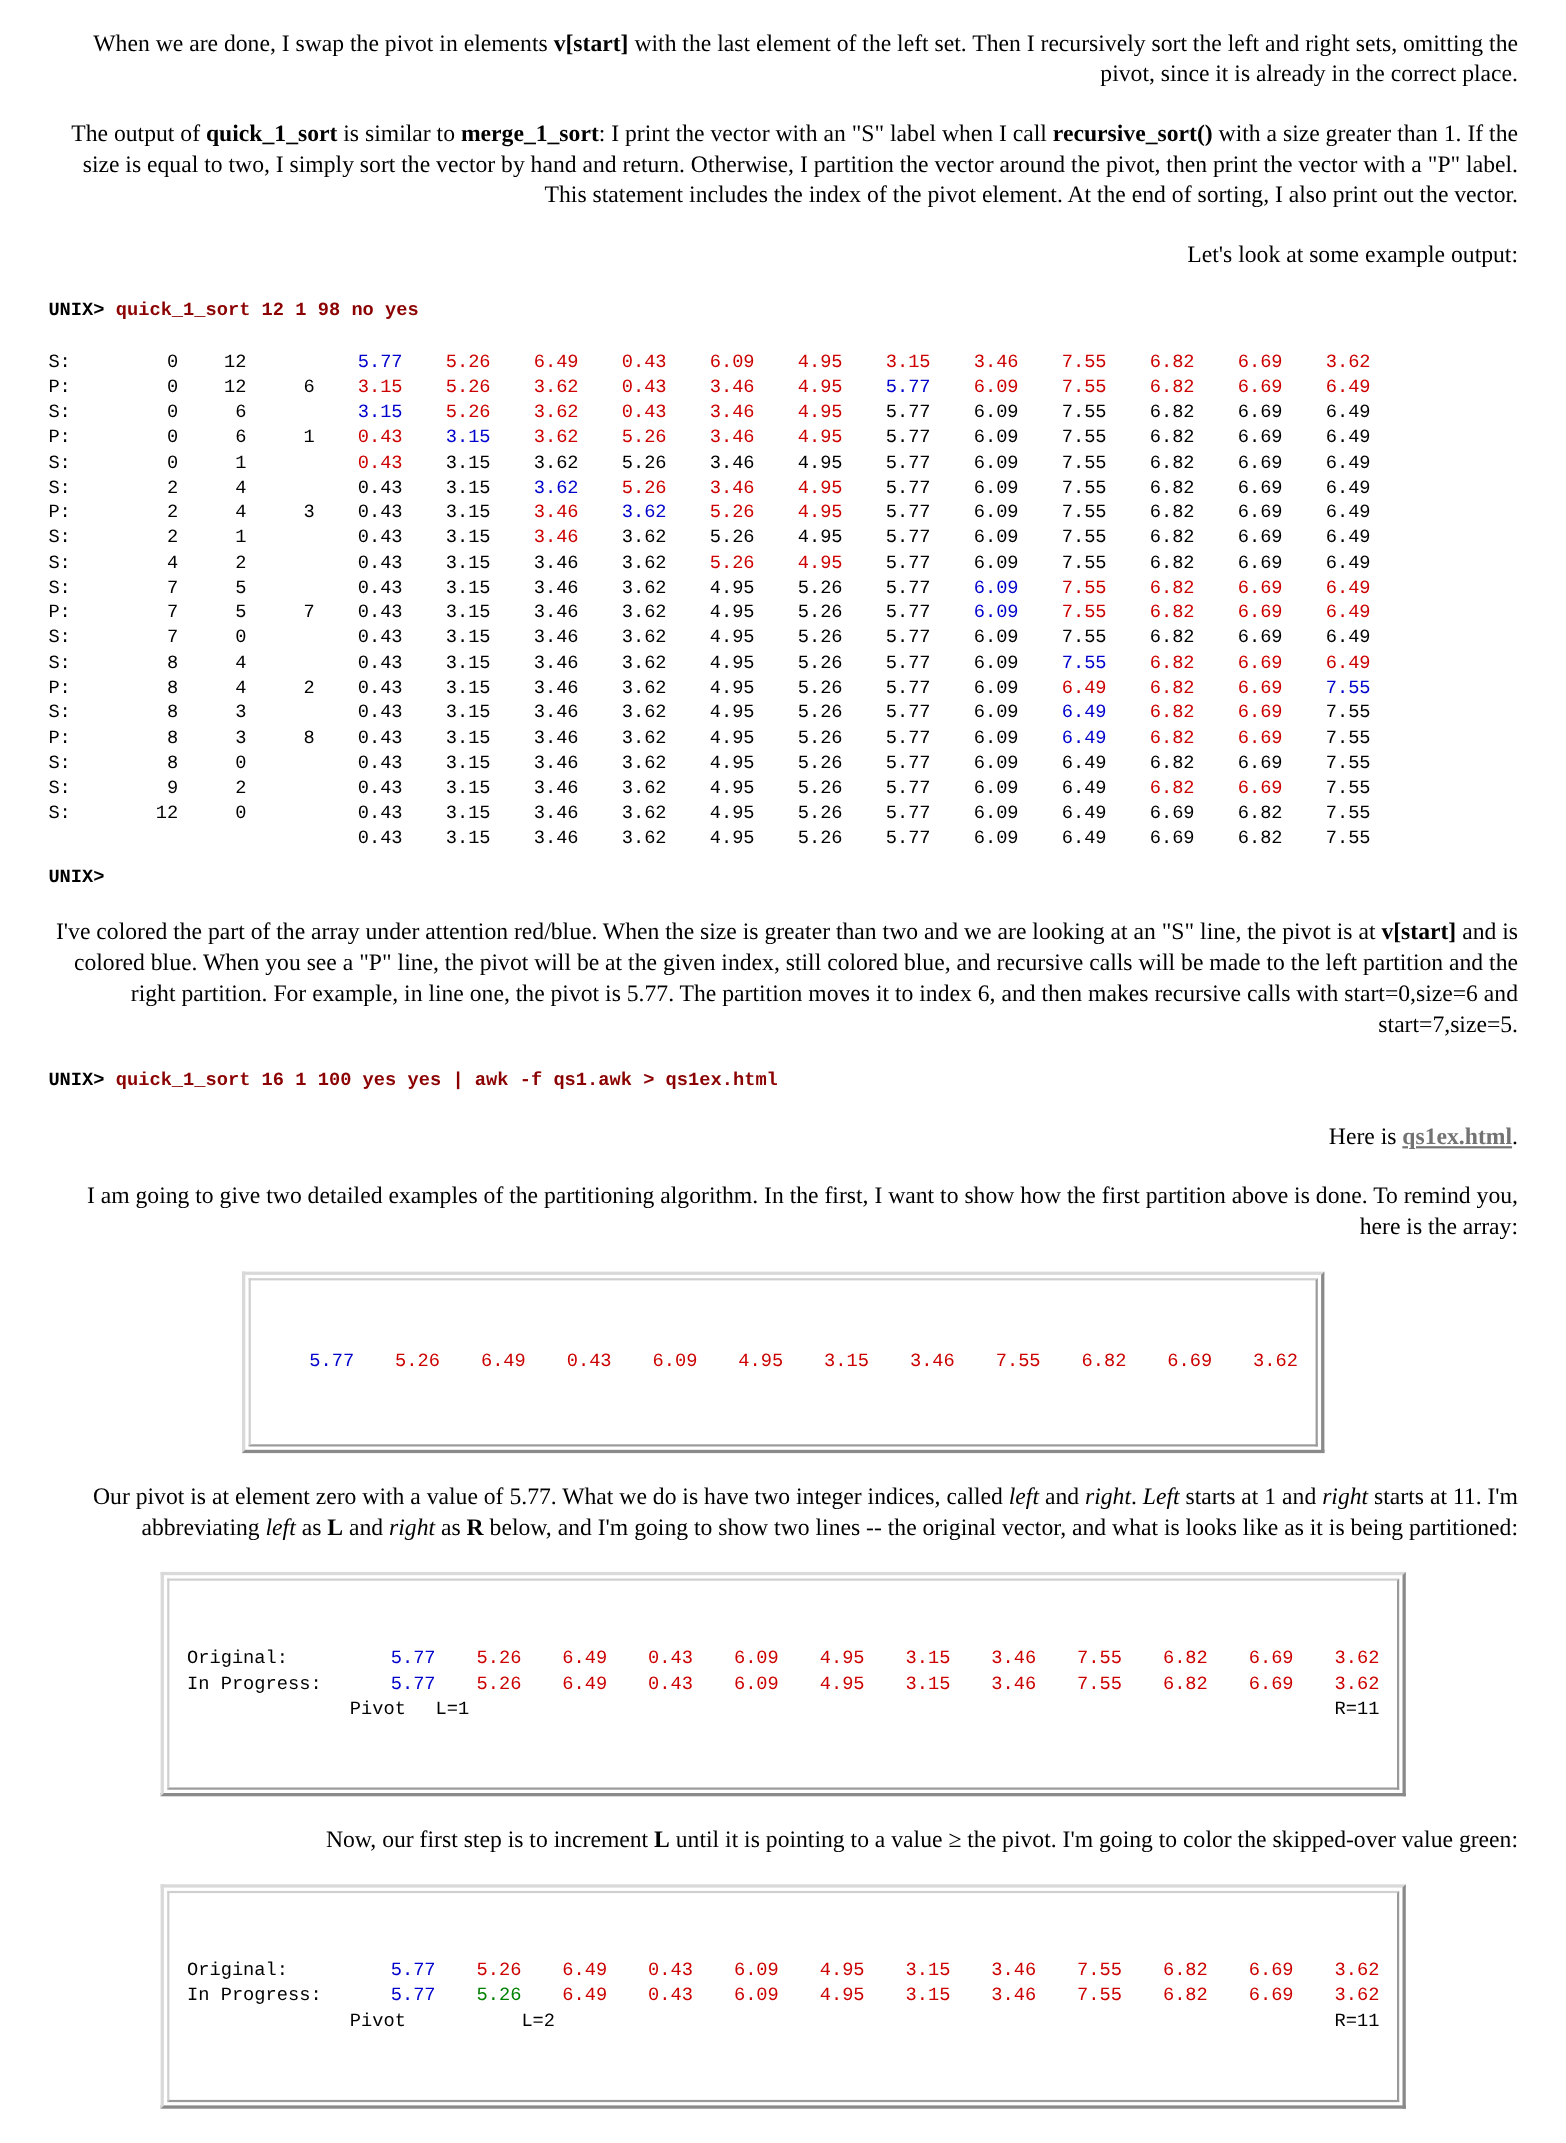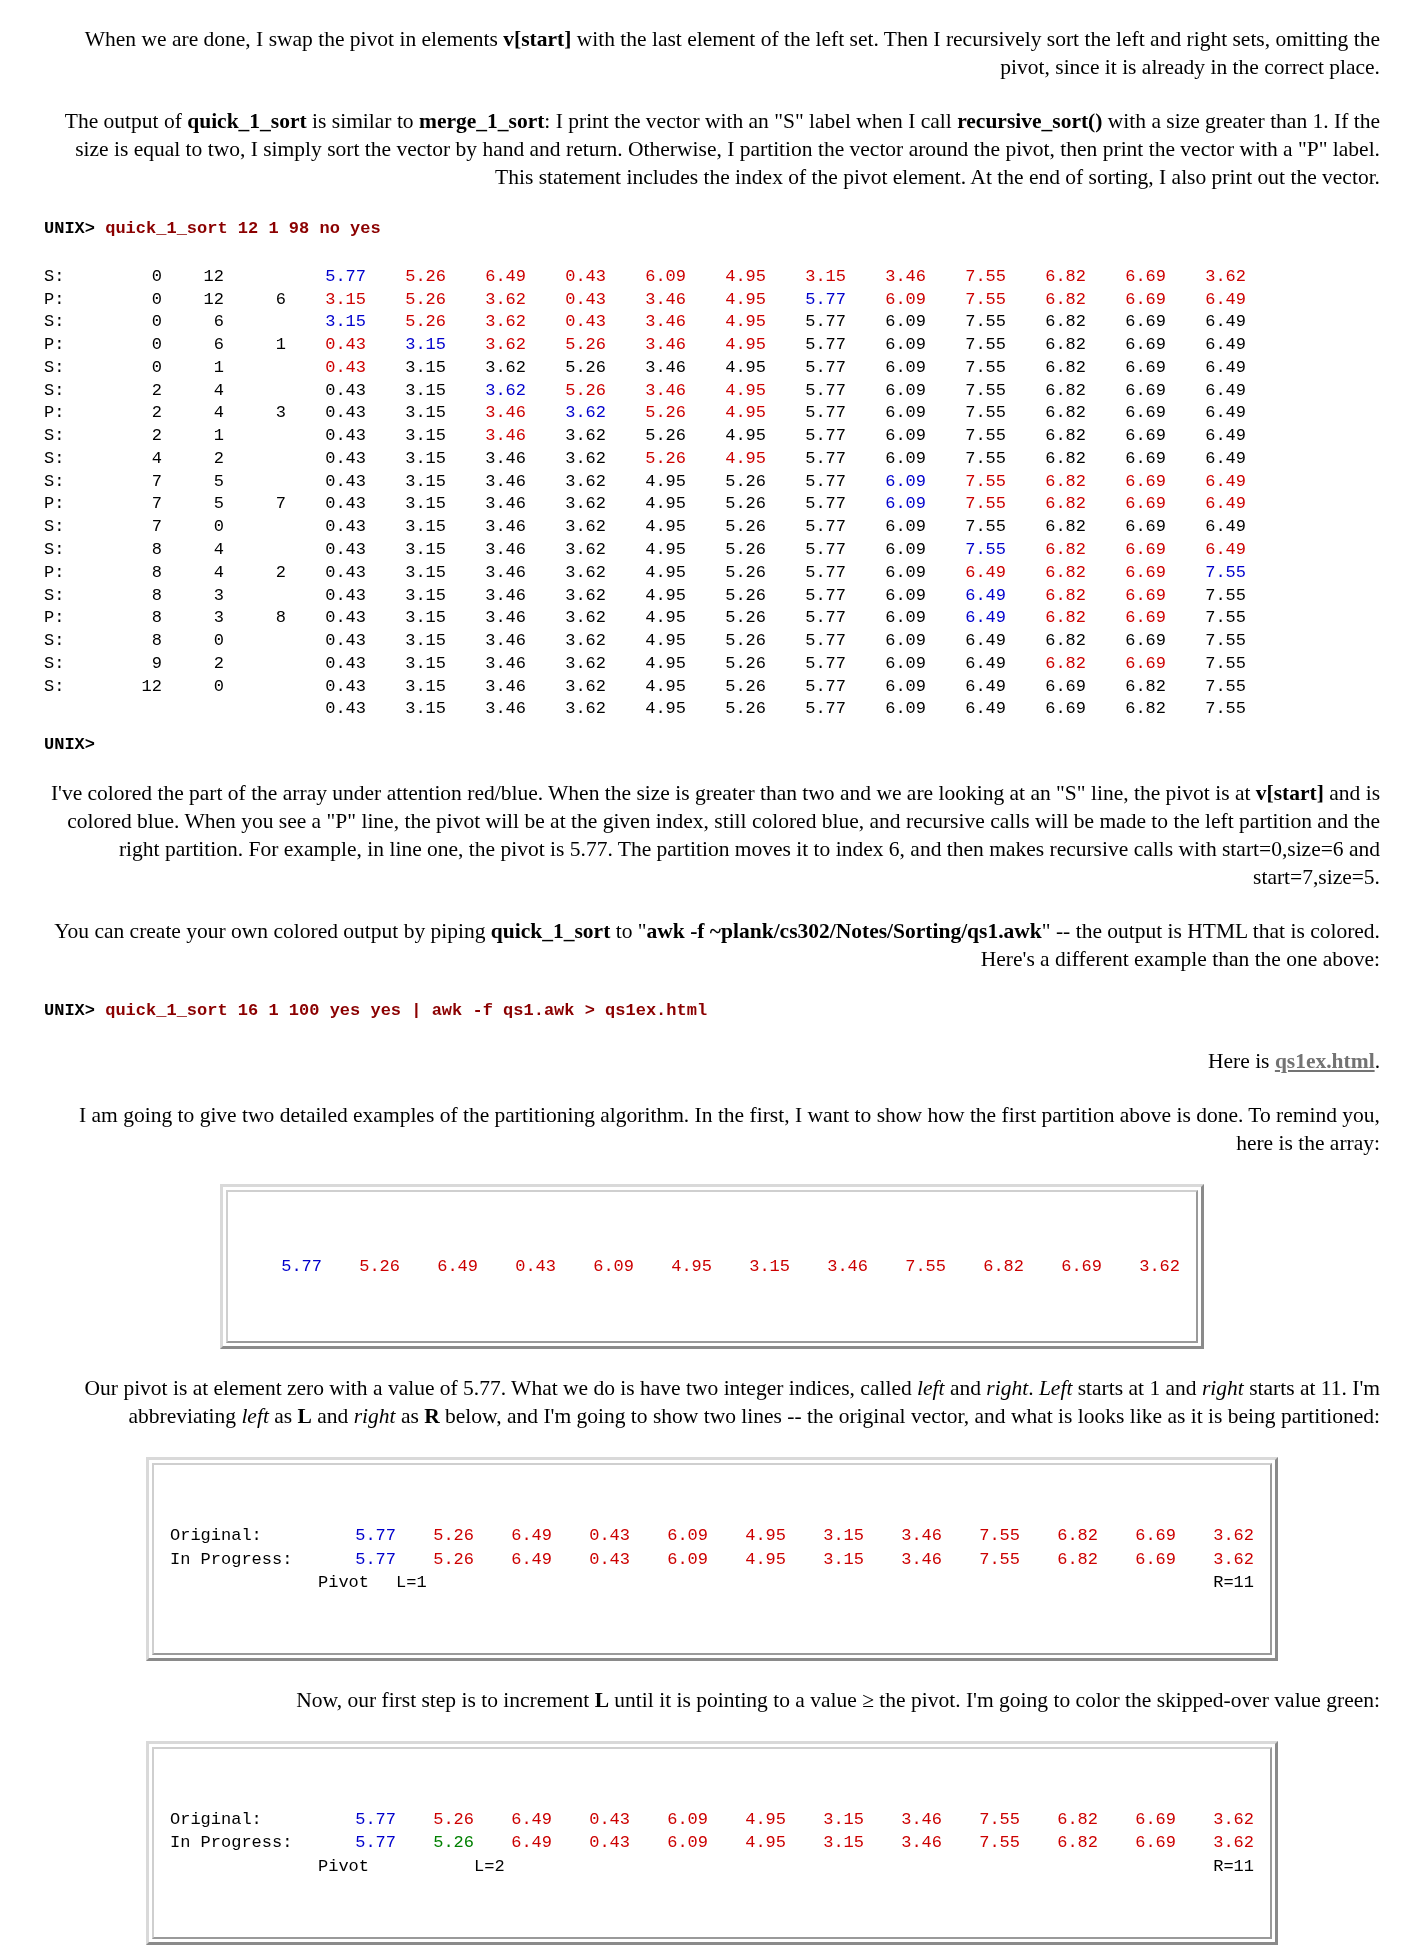--- a/index.html
+++ b/index.html
@@ -108,20 +108,21 @@
 </style>
 </head>
 <body>
 
 <div class="page">
 
   <p class="para"><span>When we are done, I swap the pivot in elements </span><b>v[start]</b><span> with the last element of the left set. Then I recursively sort the left and right sets, omitting the pivot, since it is already in the correct place.</span></p>
 
   <p class="para"><span>The output of </span><b>quick_1_sort</b><span> is similar to </span><b>merge_1_sort</b><span>: I print the vector with an "S" label when I call </span><b>recursive_sort()</b><span> with a size greater than 1. If the size is equal to two, I simply sort the vector by hand and return. Otherwise, I partition the vector around the pivot, then print the vector with a "P" label. This statement includes the index of the pivot element. At the end of sorting, I also print out the vector.</span></p>
 
+  <p class="para"><span>Let's look at some example output:</span></p>
 
   <div class="code"><span class="prompt">UNIX&gt; </span><span class="cmd">quick_1_sort 12 1 98 no yes</span></div>
 
   <table class="trace">
     <tbody id="trace-body">
         <tr>
           <td class="lbl">S:</td>
           <td class="n1">0</td>
           <td class="n2">12</td>
           <td class="n3"></td>
@@ -480,21 +481,20 @@
           <td class="val black">6.82</td>
           <td class="val black">7.55</td>
         </tr>
       </tbody>
   </table>
 
   <div class="unix-after">UNIX&gt;</div>
 
   <p class="para"><span>I've colored the part of the array under attention red/blue. When the size is greater than two and we are looking at an "S" line, the pivot is at </span><b>v[start]</b><span> and is colored blue. When you see a "P" line, the pivot will be at the given index, still colored blue, and recursive calls will be made to the left partition and the right partition. For example, in line one, the pivot is 5.77. The partition moves it to index 6, and then makes recursive calls with start=0,size=6 and start=7,size=5.</span></p>
 
-  <p class="para"><span>You can create your own colored output by piping </span><b>quick_1_sort</b><span> to "</span><b>awk -f ~plank/cs302/Notes/Sorting/qs1.awk</b><span>" -- the output is HTML that is colored. Here's a different example than the one above:</span></p>
 
   <div class="code"><span class="prompt">UNIX&gt; </span><span class="cmd">quick_1_sort 16 1 100 yes yes | awk -f qs1.awk &gt; qs1ex.html</span></div>
 
   <p class="para"><span>Here is </span><a class="link" href="#">qs1ex.html</a><span>.</span></p>
 
   <p class="para"><span>I am going to give two detailed examples of the partitioning algorithm. In the first, I want to show how the first partition above is done. To remind you, here is the array:</span></p>
 
   <div class="framed-wrap">
     <div class="framed">
       <div class="inner">

